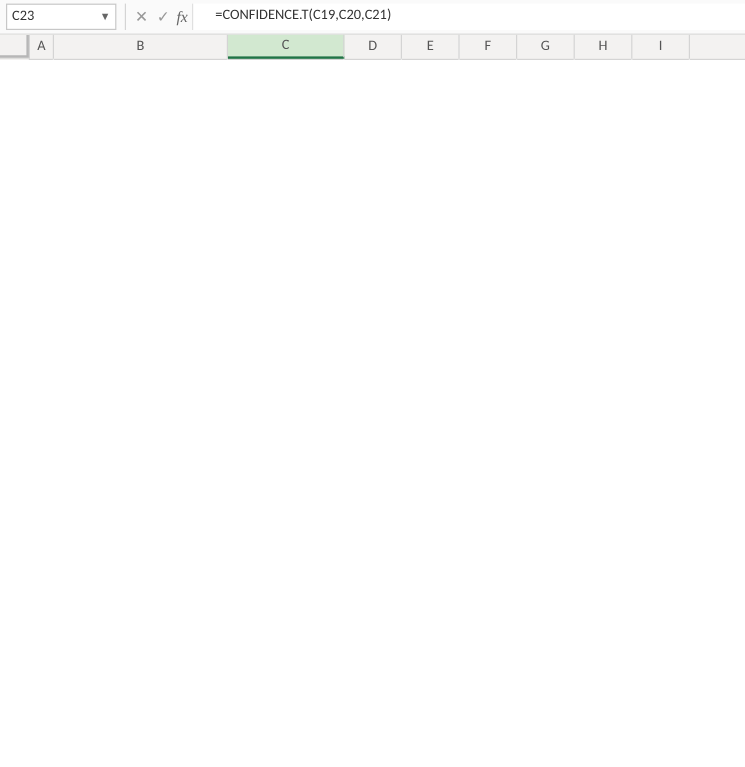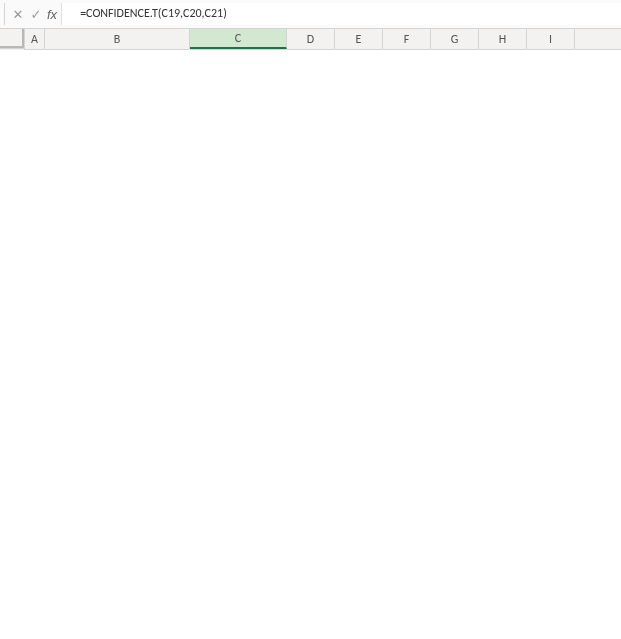--- a/index.html
+++ b/index.html
@@ -6,21 +6,21 @@
   body { font-family: Calibri, Arial, sans-serif; font-size: 13px; background: #fff; color: #333; width: 621px; }
 
   
   .fx-bar { height: 29px; display: flex; align-items: center; border-bottom: 1px solid #d4d4d4; background: #fafafa; }
   .namebox { width: 92px; height: 22px; margin: 0 3px 0 5px; border: 1px solid #c7c7c7; background: #fff; display: flex; align-items: center; padding: 0 4px; font-size: 12px; }
   .namebox span.val { flex: 1; }
   .namebox .chev { color: #666; font-size: 9px; padding-left: 4px; }
   .fx-sep { width: 1px; height: 22px; background: #d4d4d4; margin: 0 4px; }
   .fx-btn { width: 18px; text-align: center; color: #999; font-size: 13px; }
   .fx-btn.check { color: #999; }
-  .fx-label { font-style: italic; font-family: Liberation Sans, sans-serif; font-size: 13px; color: #666; margin: 0 4px 0 2px; }
+  .fx-label { font-style: italic; font-family: Liberation Serif, serif; font-size: 13px; color: #666; margin: 0 4px 0 2px; }
   .fx-formula { flex: 1; height: 22px; border-left: 1px solid #e0e0e0; padding: 3px 18px; font-size: 12px; background:#fff; }
 
   
   .grid { position: relative; }
   .colheads { display: flex; border-bottom: 1px solid #d4d4d4; background: #f3f2f1; }
   .rowheads { position: absolute; top: 20px; left: 0; width: 25px; }
   .ch, .rh, .corner { font-size: 12px; color: #555; display: flex; align-items: center; justify-content: center; }
   .corner { width: 25px; height: 20px; border-right: 1px solid #d4d4d4; border-bottom: 1px solid #d4d4d4; background: #f3f2f1; box-shadow: inset -5px -5px 0 -3px #b7b7b7; }
   .ch { height: 20px; border-right: 1px solid #d4d4d4; }
   .ch.active { background: #d2e8d0; border-bottom: 2px solid #217346; }
@@ -51,20 +51,24 @@
   .ytick { position: absolute; left: 22px; width: 26px; text-align: right; font-size: 11px; color: #595959; transform: translateY(-50%); }
   .xtick { position: absolute; bottom: 12px; font-size: 11px; color: #595959; transform: translateX(-50%); }
   .legend { position: absolute; right: 12px; top: 50%; transform: translateY(-50%); font-size: 11px; color: #595959; display:flex; align-items:center; gap:6px;}
   .legend .swatch { width: 22px; height: 0; border-top: 2px solid #4472C4; display:inline-block;}
   .curve { position:absolute; inset:0; }
 </style>
 </head>
 <body>
 
 <div class="fx-bar">
+  <div class="namebox">
+    <span class="val">C23</span>
+    <span class="chev">▼</span>
+  </div>
   <div class="fx-sep"></div>
   <div class="fx-btn">✕</div>
   <div class="fx-btn check">✓</div>
   <div class="fx-label">fx</div>
   <div class="fx-formula">=CONFIDENCE.T(C19,C20,C21)</div>
 </div>
 
 <div class="grid">
   <div class="colheads">
     <div class="corner"></div>

